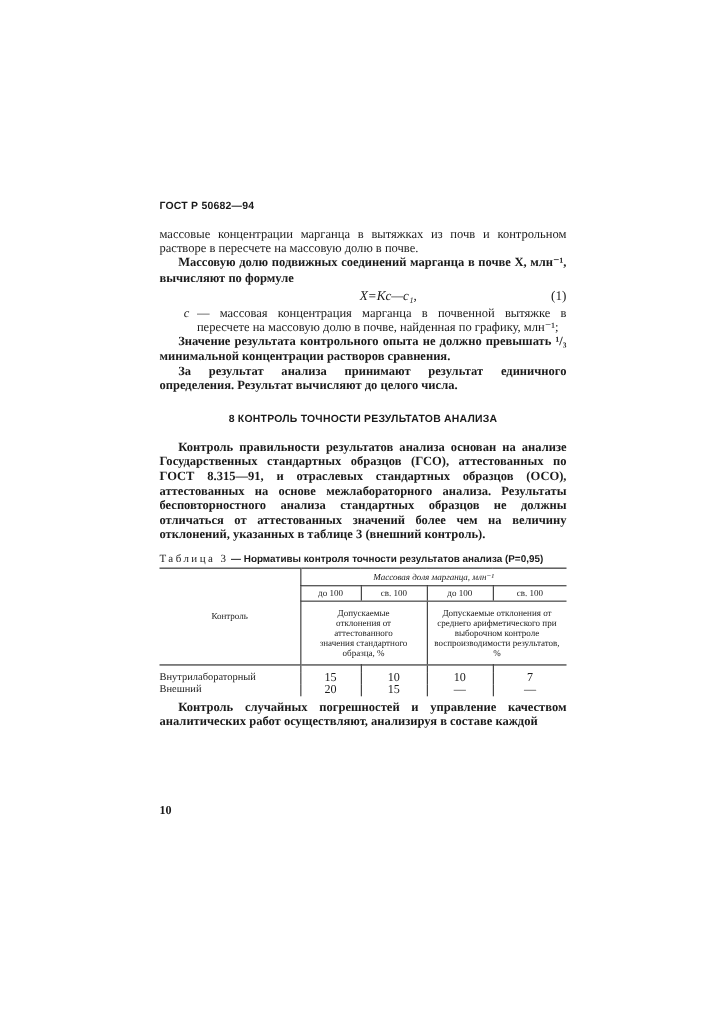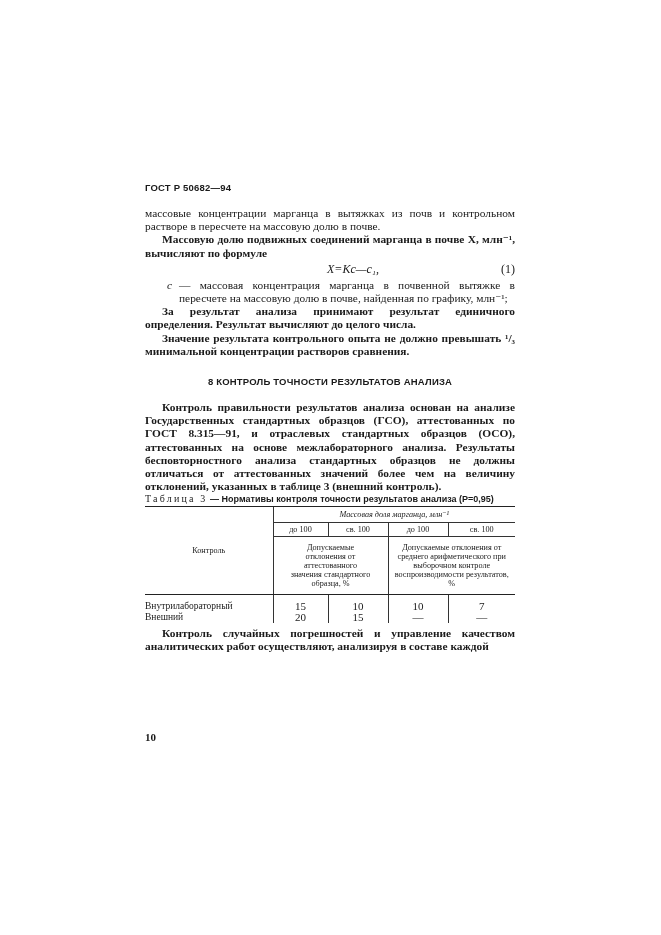--- a/index.html
+++ b/index.html
@@ -16,21 +16,21 @@
     .formula .num { position: absolute; right: 0; top: 0; font-style: normal; }
     .defs { font-size: 11.4px; line-height: 13.2px; }
     .def { display: flex; }
     .def .lead { flex: 0 0 auto; white-space: nowrap; }
     .def .body { flex: 1; text-align: justify; }
     .def.first .lead { width: 58px; }
     .def.sub .lead { width: 58px; padding-left: 0; }
     .def.sub .lead span.sym { display: inline-block; width: 16px; padding-left: 22px; }
     .sym { font-style: italic; }
     .section-title { font-family: "Liberation Sans", "DejaVu Sans", sans-serif; font-weight: bold; font-size: 9.5px; text-align: center; margin: 18px 0 14px 0; letter-spacing: 0.2px; }
-    .table-caption { font-size: 10px; margin-top: 0; white-space: nowrap; }
+    .table-caption { font-size: 10px; margin-top: 10px; white-space: nowrap; }
     .table-caption .lbl { letter-spacing: 2.2px; }
     .table-caption .ttl { font-family: "Liberation Sans", "DejaVu Sans", sans-serif; font-weight: bold; font-size: 9px; }
     table.norms { width: 100%; border-collapse: collapse; margin-top: 2px; font-size: 8.2px; line-height: 9px; }
     table.norms td { padding: 0; text-align: center; vertical-align: middle; }
     .top-rule { border-top: 1.6px solid #222; }
     .bot-rule { border-bottom: 1.6px solid #222; }
     .vl { border-left: 1px solid #333; }
     .hl { border-bottom: 1px solid #333; }
     .data td { font-size: 11px; line-height: 11px; }
     .data td.rowlab { text-align: left; font-size: 9.5px; }
@@ -50,22 +50,22 @@
     <span class="num">(1)</span>
   </div>
 
   <div class="defs">
     <div class="def sub">
       <span class="lead"><span class="sym">c</span></span>
       <span class="body" style="margin-left:-24px">— массовая концентрация марганца в почвенной вытяжке в пересчете на массовую долю в почве, найденная по графику, млн⁻¹;</span>
     </div>
   </div>
 
+  <p class="indent">Значение результата контрольного опыта не должно превышать ¹/₃ минимальной концентрации растворов сравнения.</p>
   <p class="indent">За результат анализа принимают результат единичного определения. Результат вычисляют до целого числа.</p>
-  <p class="indent">Значение результата контрольного опыта не должно превышать ¹/₃ минимальной концентрации растворов сравнения.</p>
 
   <div class="section-title">8 КОНТРОЛЬ ТОЧНОСТИ РЕЗУЛЬТАТОВ АНАЛИЗА</div>
 
   <p class="indent">Контроль правильности результатов анализа основан на анализе Государственных стандартных образцов (ГСО), аттестованных по ГОСТ 8.315—91, и отраслевых стандартных образцов (ОСО), аттестованных на основе межлабораторного анализа. Результаты бесповторностного анализа стандартных образцов не должны отличаться от аттестованных значений более чем на величину отклонений, указанных в таблице 3 (внешний контроль).</p>
 
   <div class="table-caption">
     <span class="lbl">Таблица 3</span>
     <span class="ttl">— Нормативы контроля точности результатов анализа (P=0,95)</span>
   </div>
 

